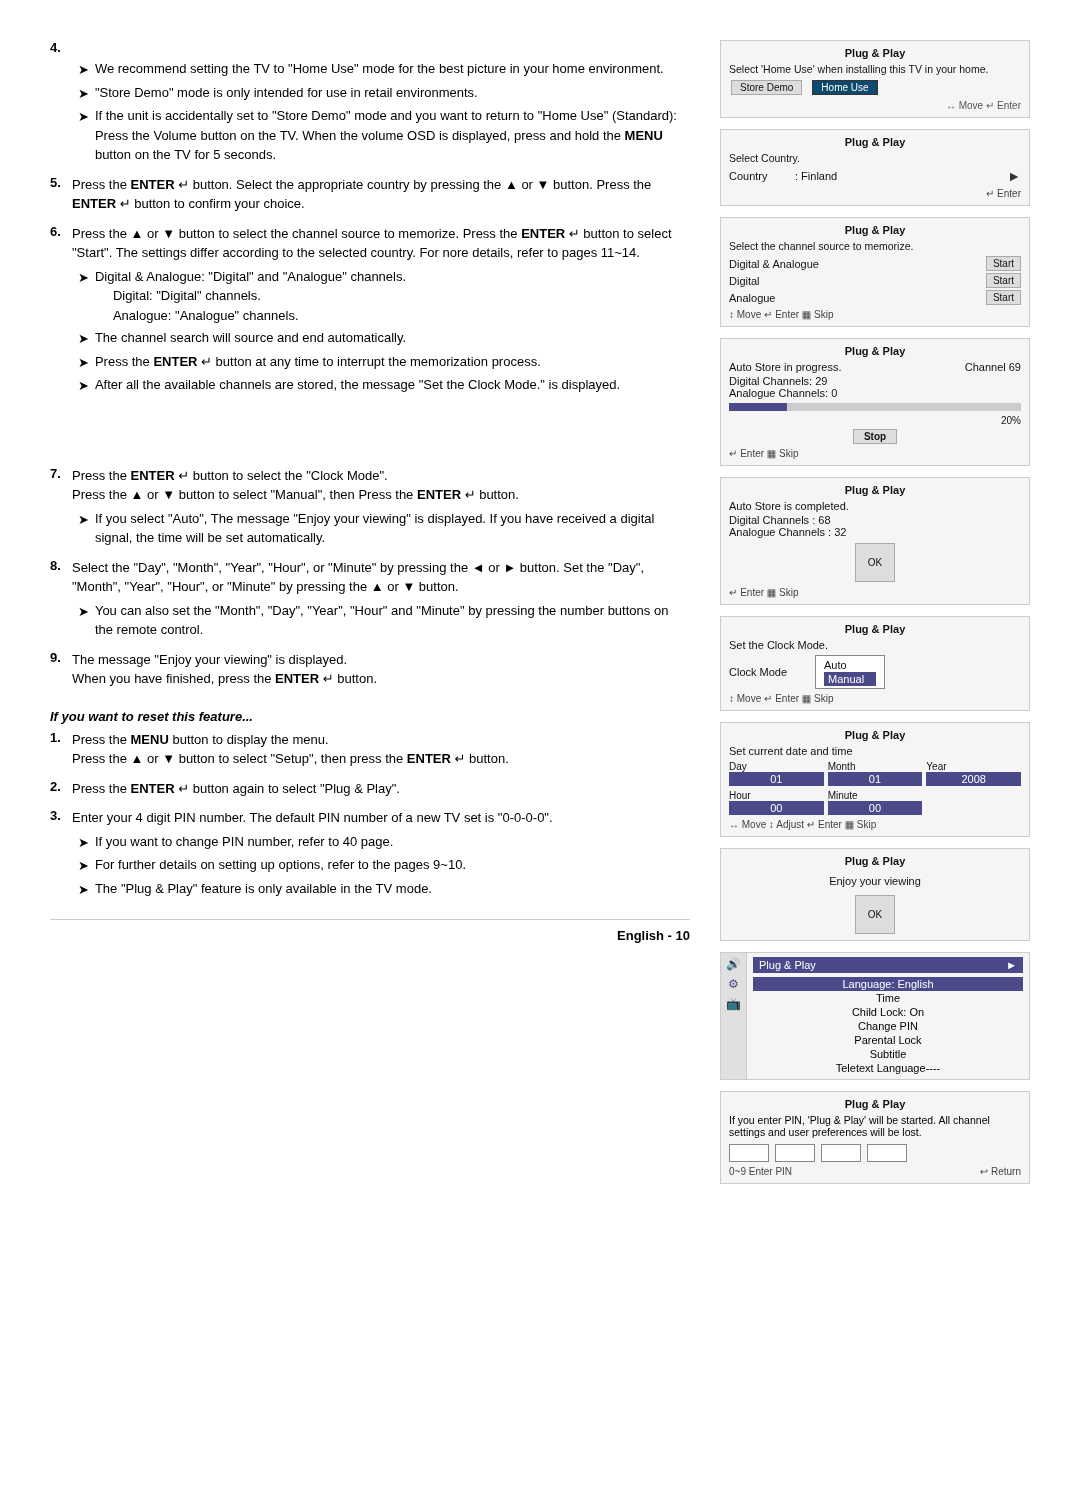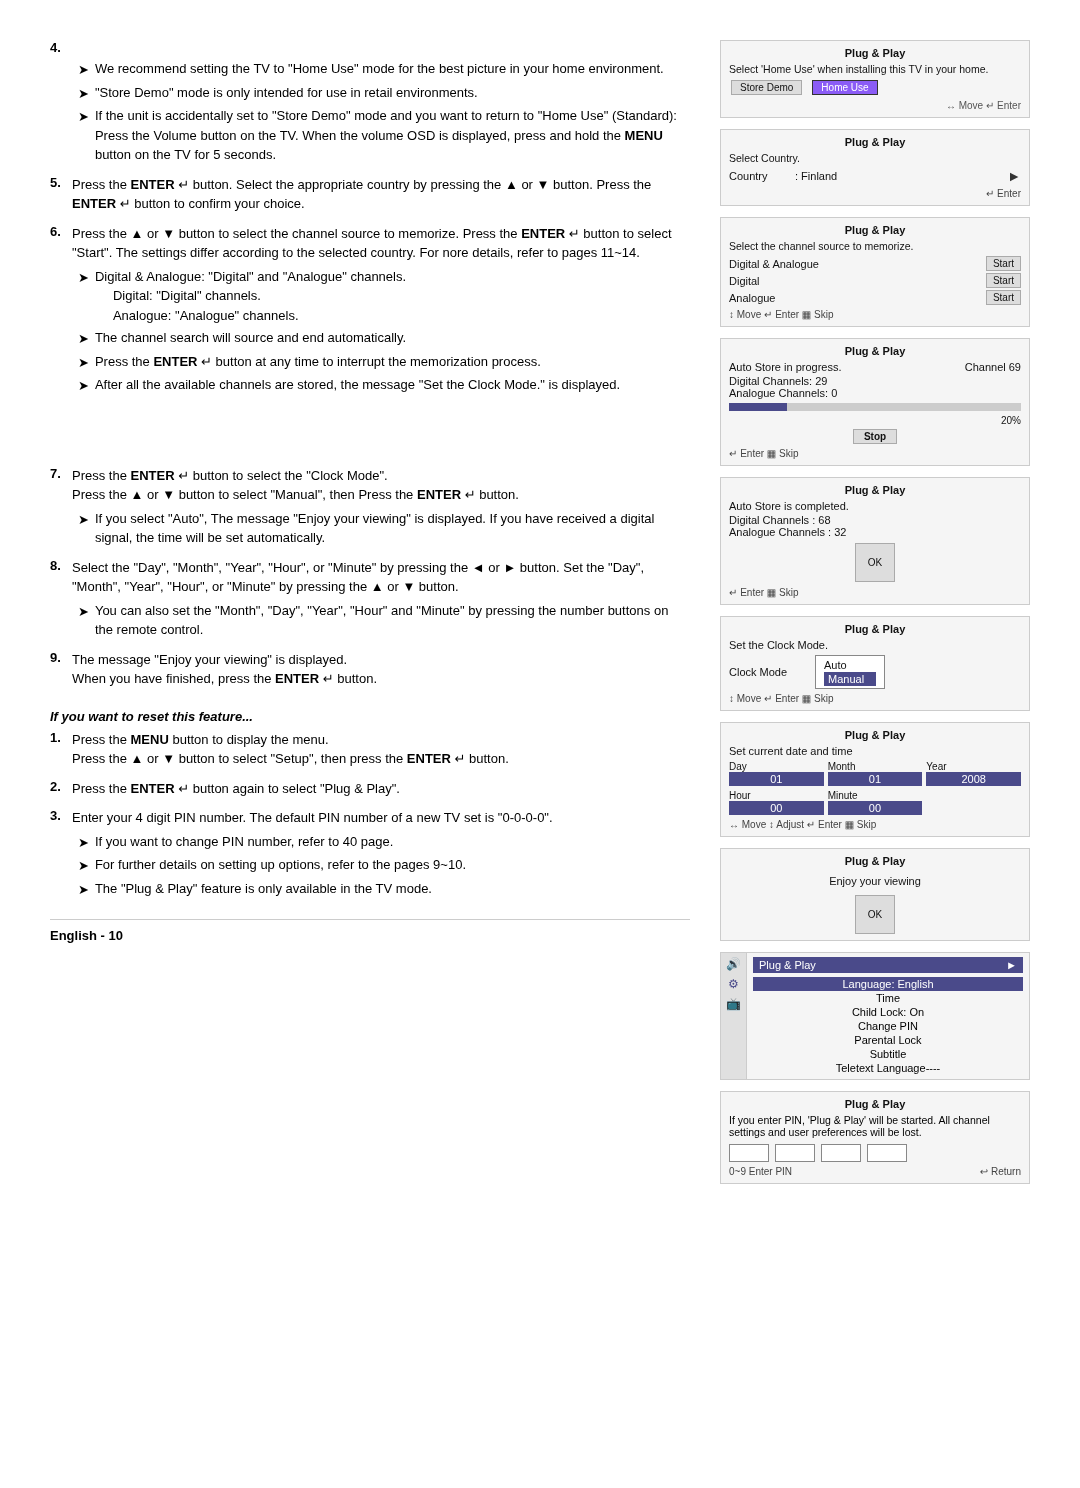--- a/index.html
+++ b/index.html
@@ -83,21 +83,21 @@
     .tv-btn {
       display: inline-block;
       background: #ddd;
       border: 1px solid #aaa;
       padding: 1px 8px;
       font-size: 10px;
       margin: 1px 2px;
       cursor: pointer;
     }
     .tv-btn-selected {
-      background: #8b5cf6;
+      background: #0c4a6e;
       color: #fff;
       border-color: #333;
     }
     .tv-row {
       display: flex;
       align-items: center;
       gap: 6px;
       margin-bottom: 3px;
     }
     .tv-row-label {
@@ -265,21 +265,21 @@
     }
     .pin-nav {
       display: flex;
       justify-content: space-between;
       font-size: 10px;
       color: #444;
       margin-top: 4px;
       gap: 48px;
     }
     .page-footer {
-      text-align: left;
+      text-align: right;
       font-size: 13px;
       font-weight: bold;
       margin-top: 20px;
       border-top: 1px solid #ccc;
       padding-top: 8px;
     }
     .section-header {
       font-style: italic;
       font-weight: bold;
       margin-bottom: 6px;

